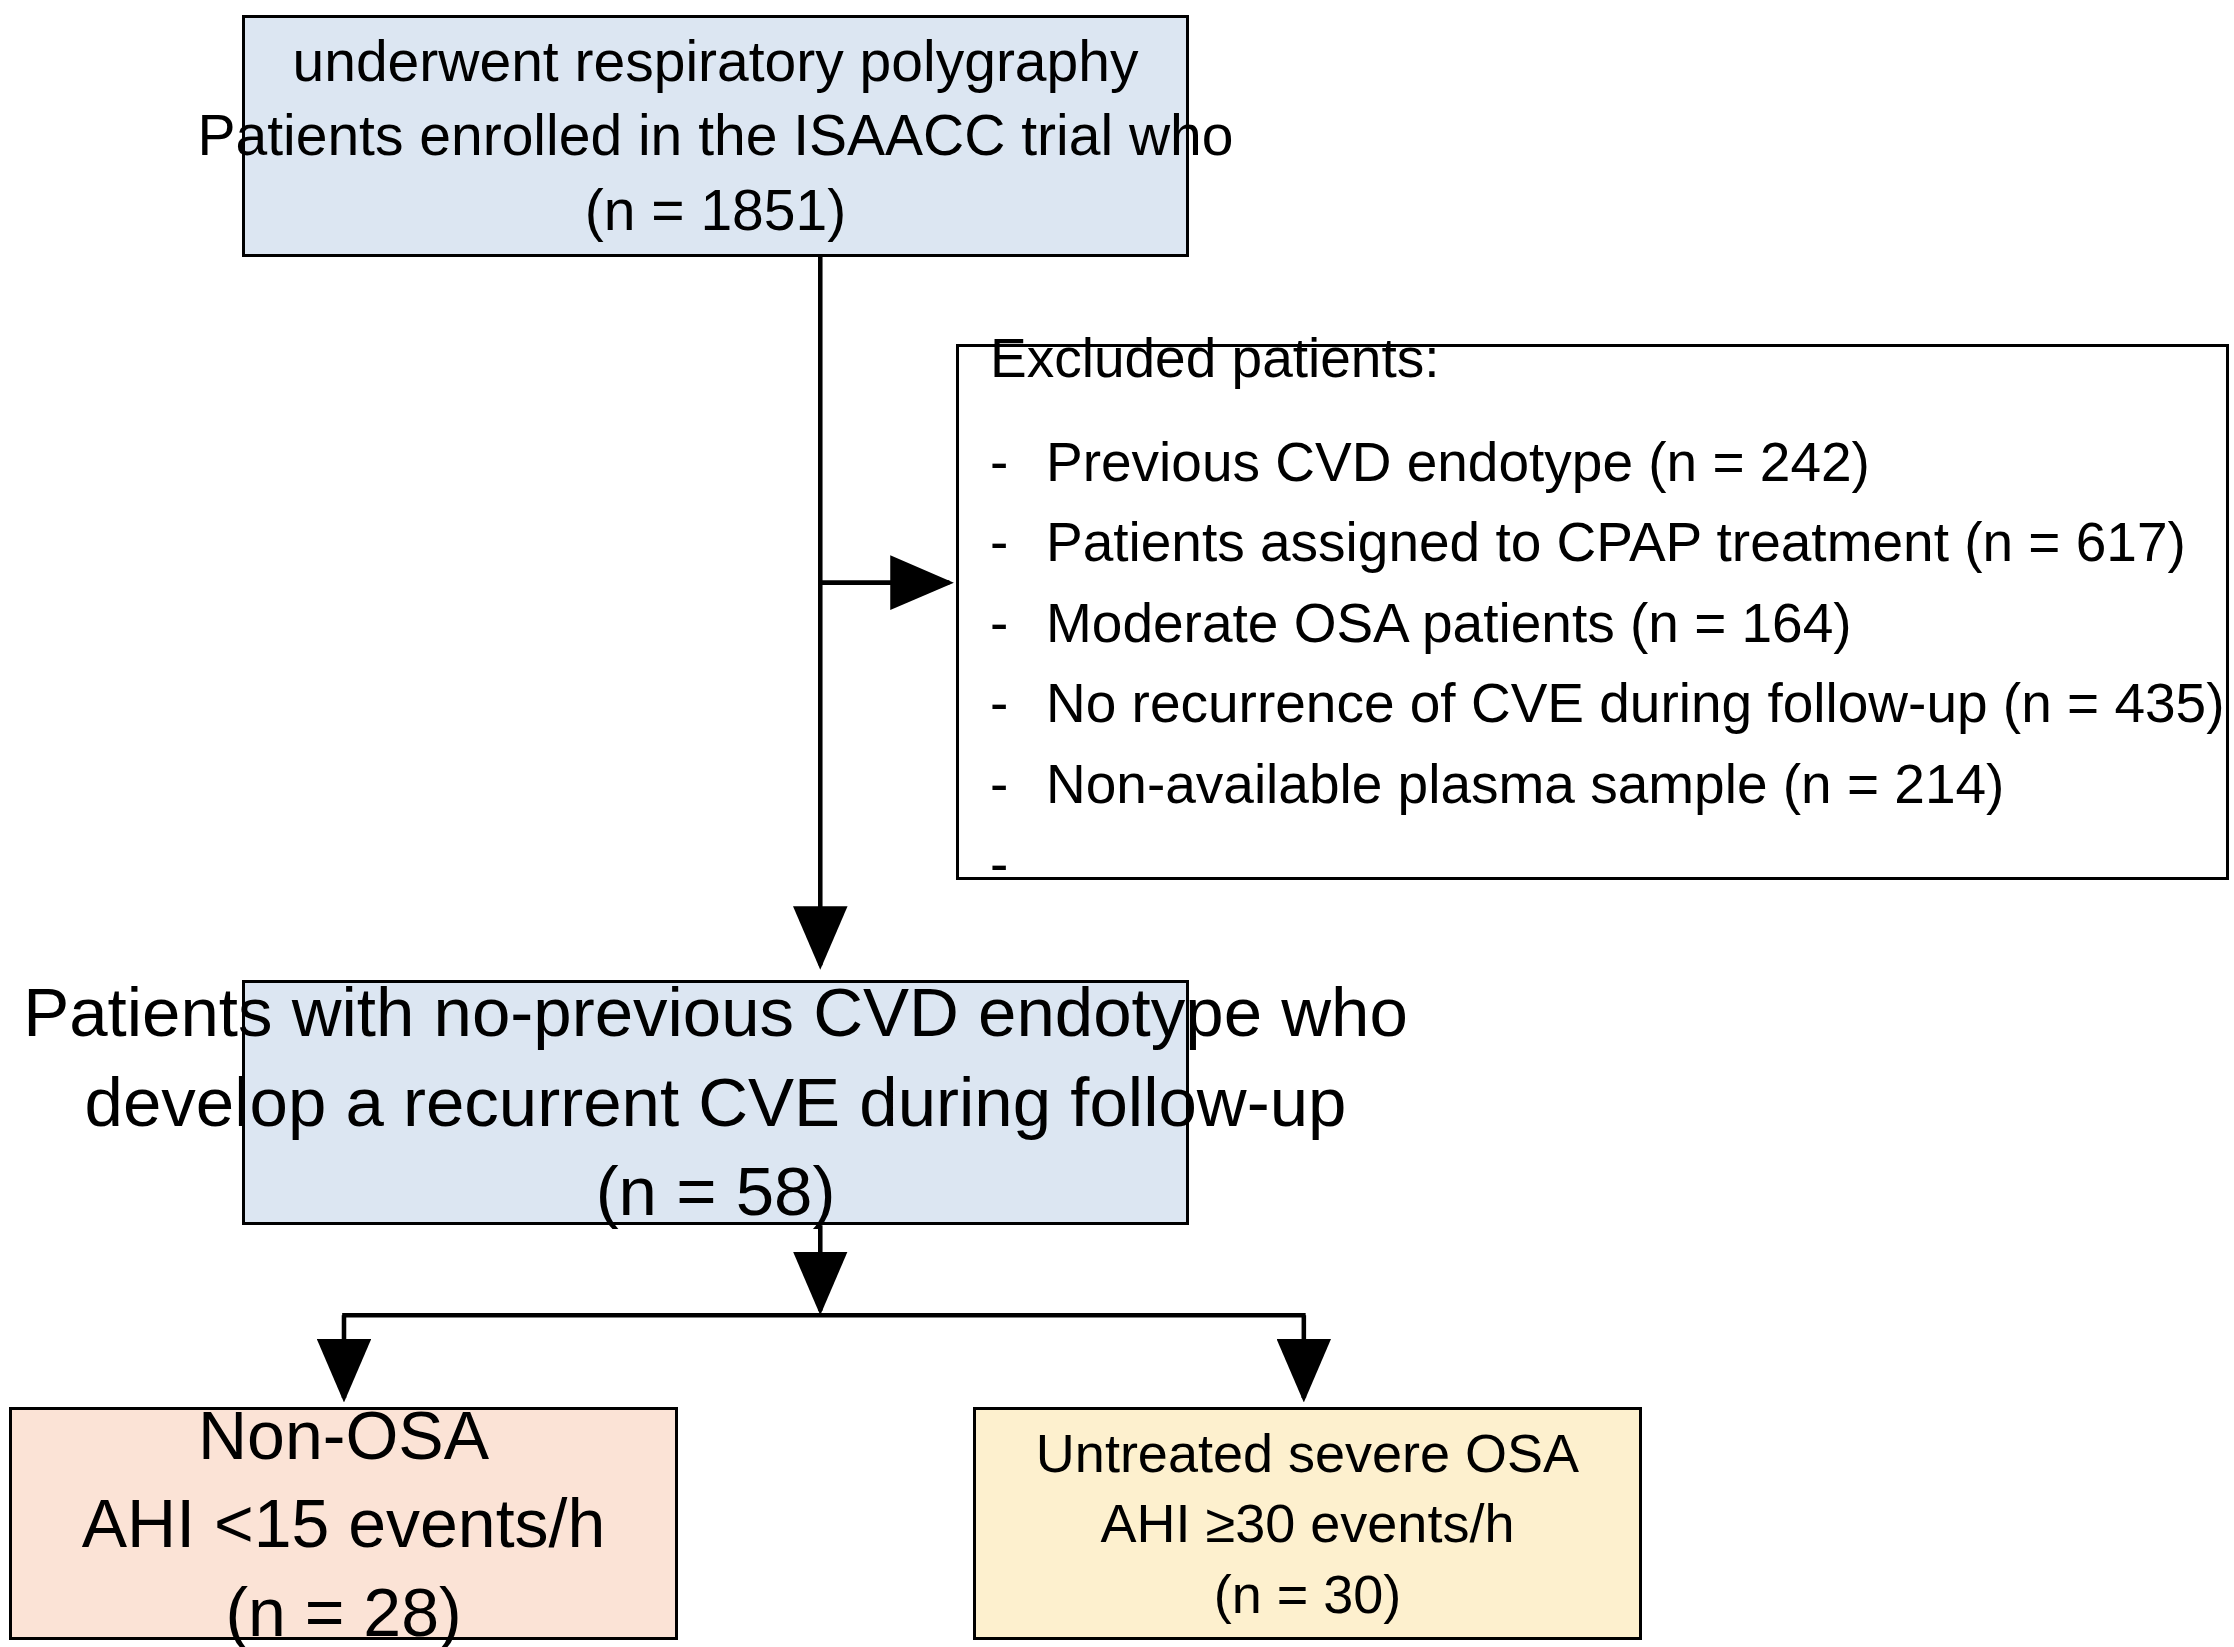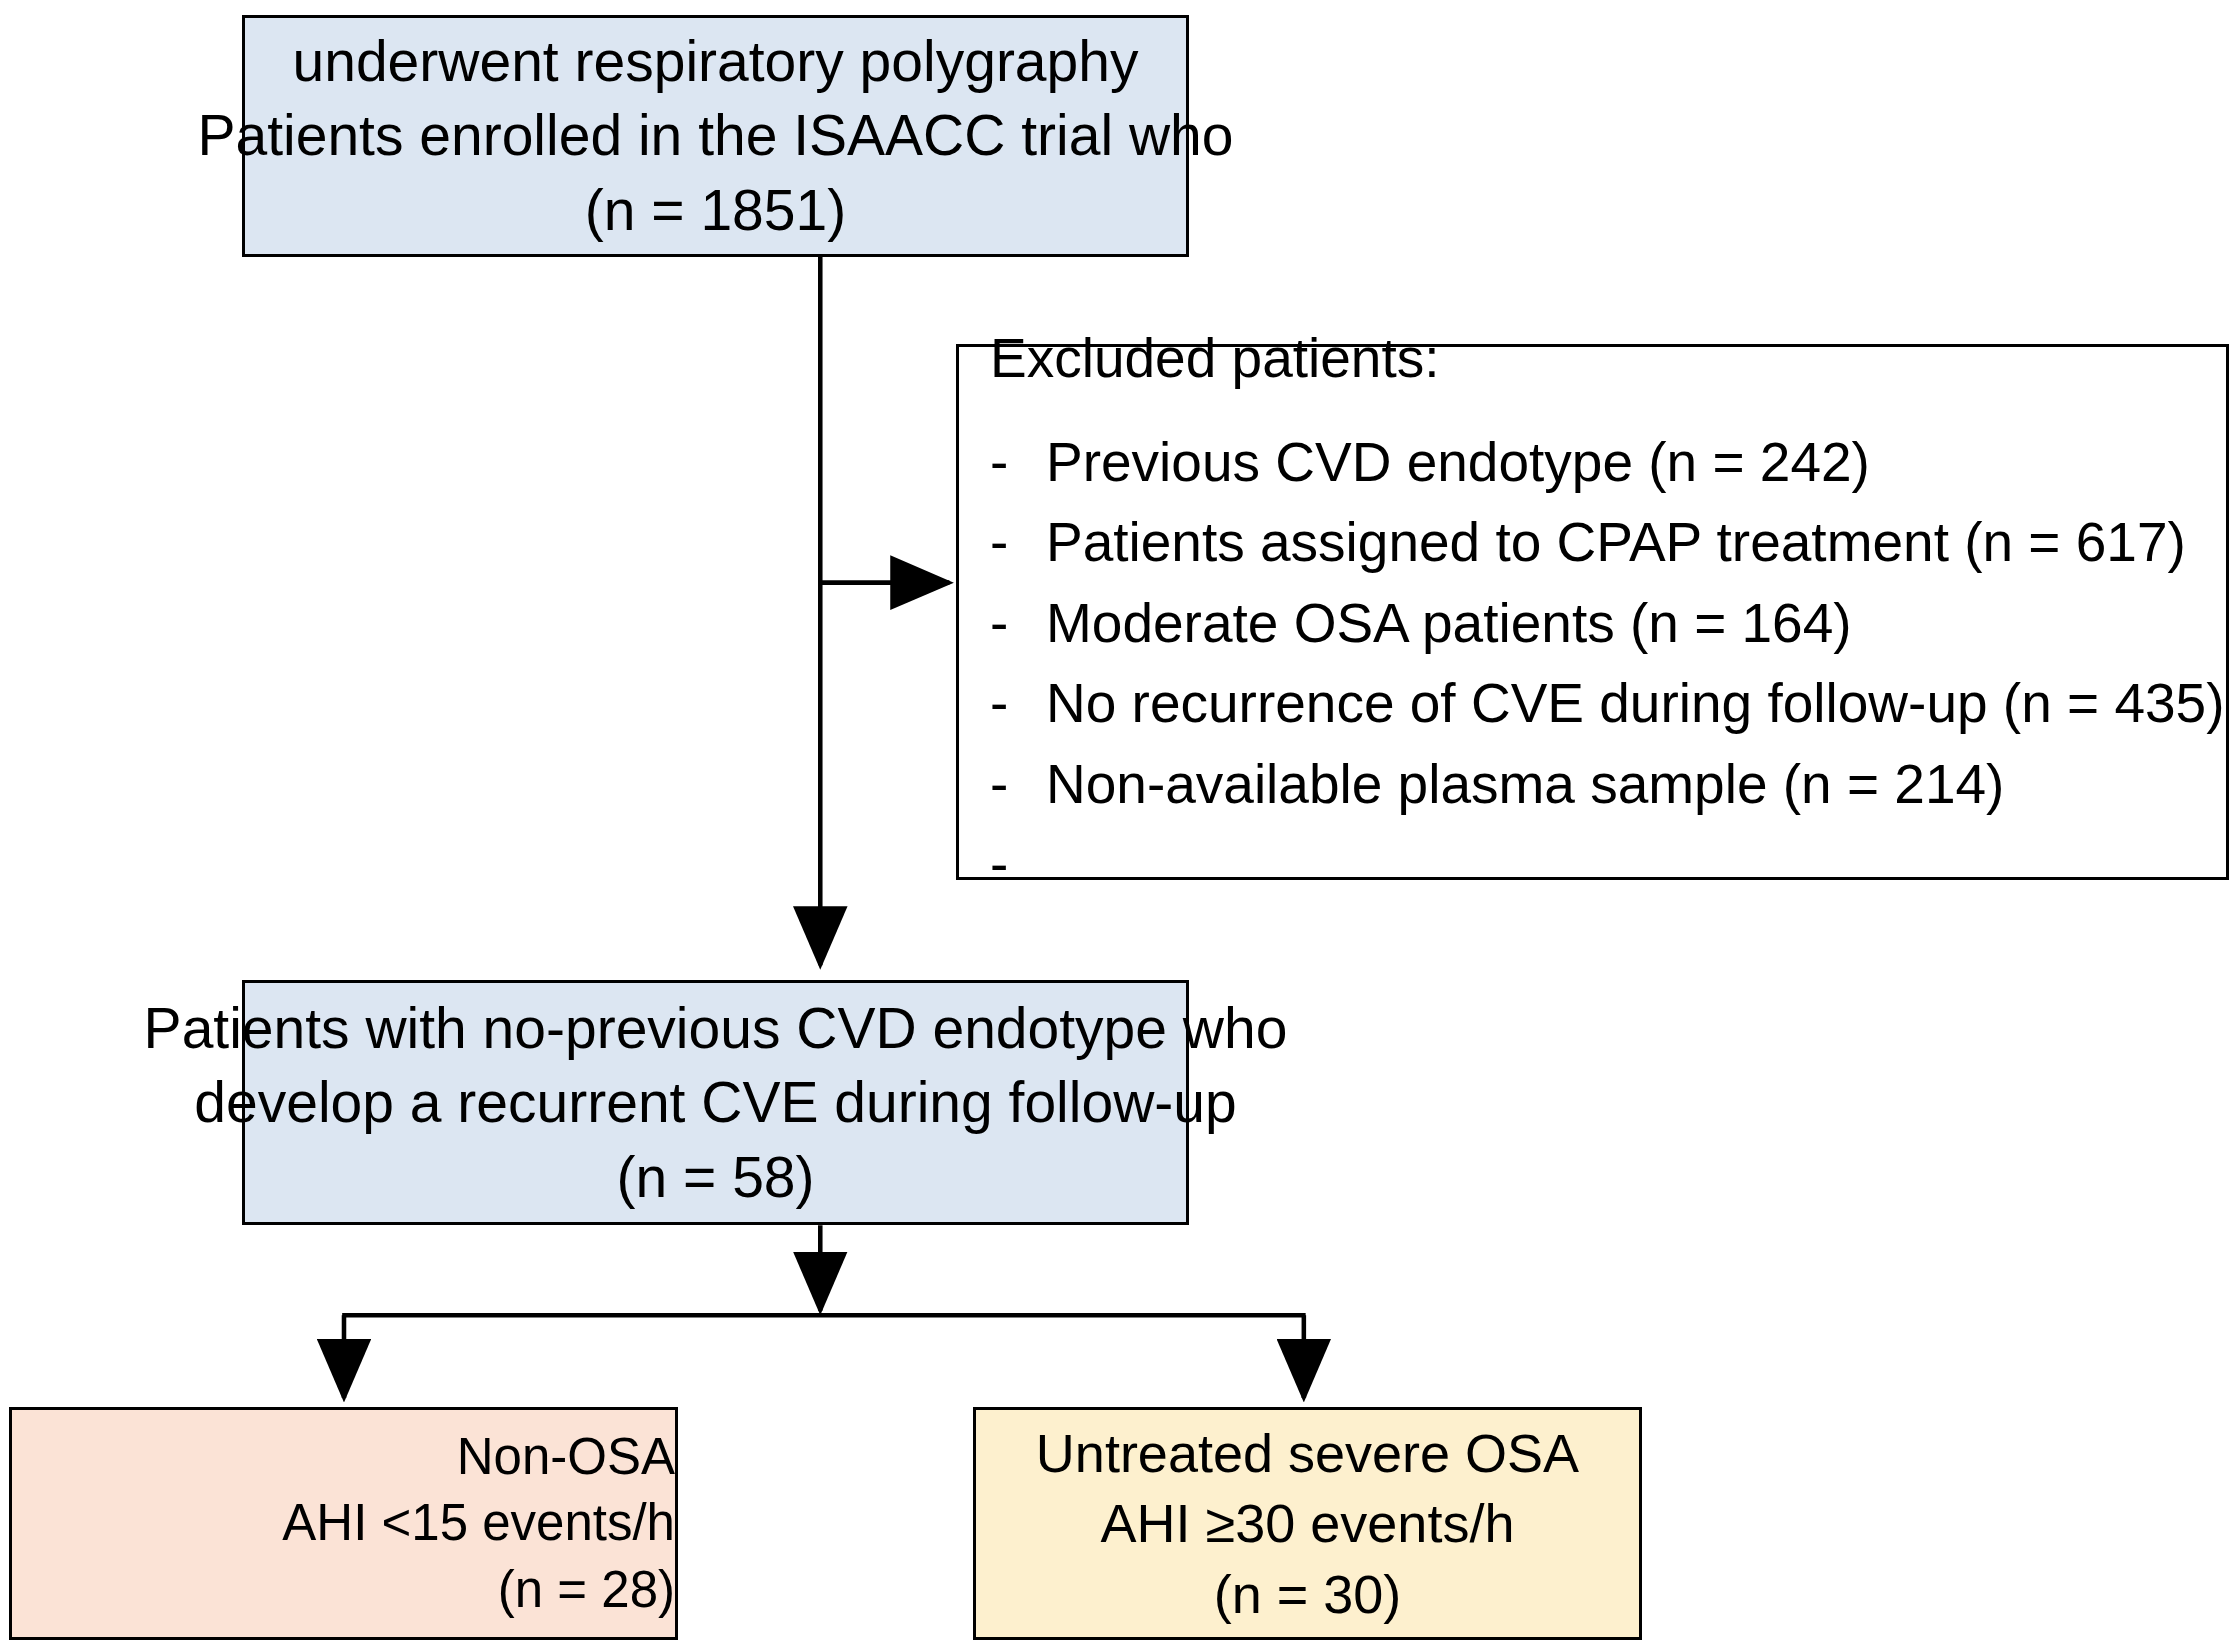--- a/index.html
+++ b/index.html
@@ -36,36 +36,35 @@
 
   
   #node-enrolled {
     left: 242px;  top: 14.5px;    width: 947px; height: 242px;
     background: #dce6f2;
     font-size: 57px;
   }
   #node-eligible {
     left: 242px;  top: 980px;  width: 947px; height: 245px;
     background: #dce6f2;
-    font-size: 57px;
+    font-size: 69px;
   }
   #node-excluded {
     left: 956px; top: 344px;   width: 1273px; height: 536px;
     background: #ffffff;
     align-items: flex-start;
     justify-content: center;
     text-align: left;
     font-size: 55px;
     padding: 7.3px 0 7.3px 31px;
   }
   #node-nonosa {
     left: 9px;   top: 1407px;  width: 669px;  height: 233px;
     background: #fbe3d6;
-    font-size: 51px;
-    align-items: flex-end;
+    font-size: 68px;
   }
   #node-severeosa {
     left: 973px; top: 1407px;  width: 669px;  height: 233px;
     background: #fdf0ce;
     font-size: 54px;
   }
 
   
   .excl-title { margin-bottom: 23px; text-align: center; }
   .excl-list {

